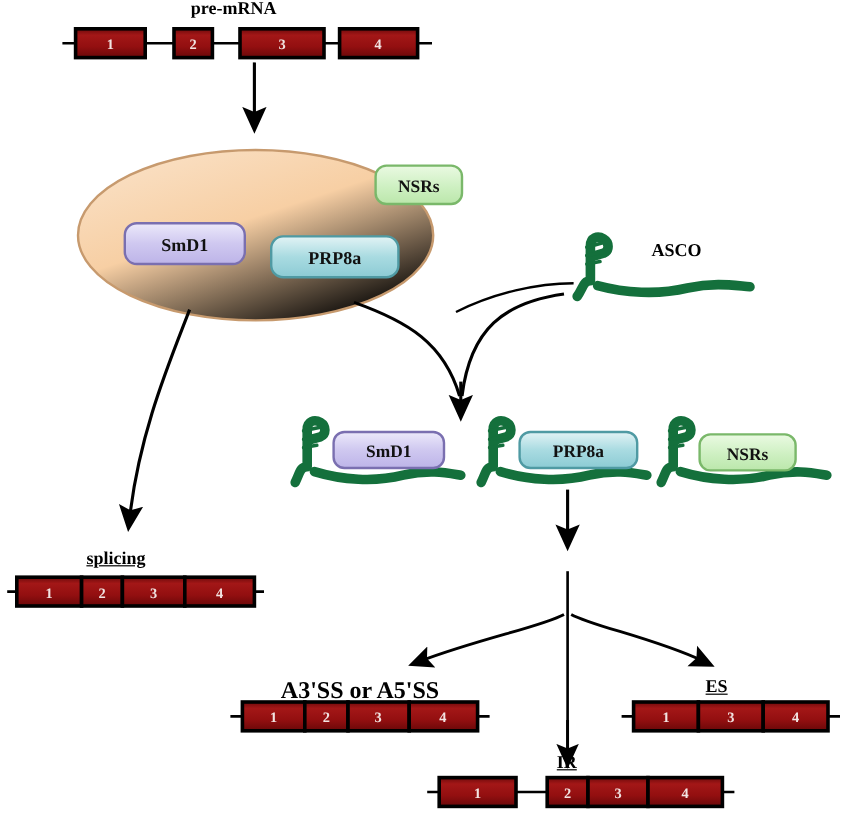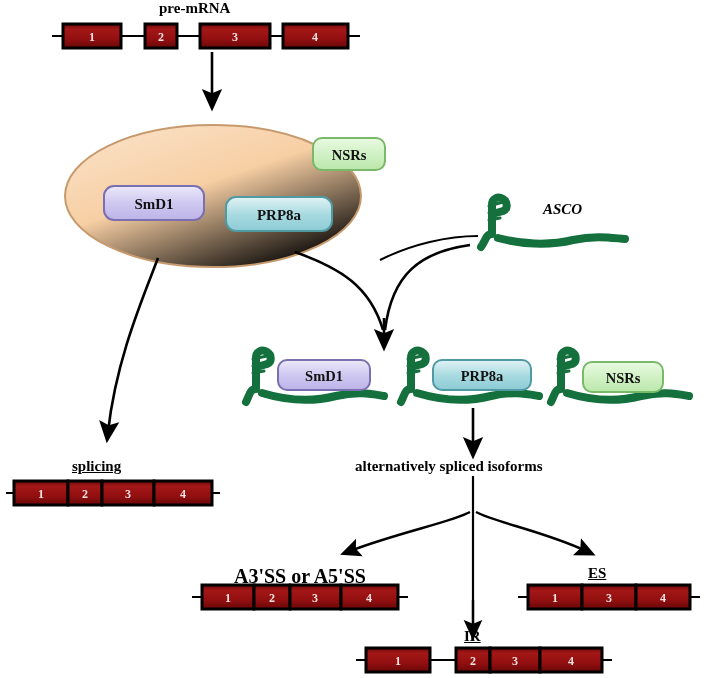--- a/index.html
+++ b/index.html
@@ -2,36 +2,35 @@
 <html><head>
 <meta charset="utf-8">
 <style>
   html,body{margin:0;padding:0;background:#ffffff;}
   body{width:709px;height:678px;position:relative;overflow:hidden;
        font-family:"Liberation Serif",serif;color:#000;}
   #stage{position:absolute;left:0;top:0;width:585px;height:678px;}
   .lbl{position:absolute;font-weight:bold;white-space:nowrap;}
   svg{position:absolute;left:0;top:0;width:709px;height:678px;overflow:visible;}
   .ttl{font-family:"Liberation Serif",serif;font-weight:bold;font-size:15px;}
-  .ital{font-style:italic;text-align:center;}
+  .ital{text-align:center;}
 </style>
 </head>
 <body>
 
 <div id="stage">
 
   <div class="lbl ttl" style="left:159px;top:0px;">pre-mRNA</div>
 
   <div class="lbl ttl" style="left:156px;top:143px;font-size:16px;">spliceosome</div>
 
   <div class="lbl ttl ital" style="left:543px;top:201px;font-size:15px;">ASCO</div>
 
   <div class="lbl ttl" style="left:72px;top:458px;font-size:15px;text-decoration:underline;">splicing</div>
 
-  <div class="lbl ttl" style="left:355px;top:458px;font-size:15px;">alternatively spliced isoforms</div>
 
   <div class="lbl ttl" style="left:234px;top:565px;font-size:20px;">A3'SS or A5'SS</div>
 
   <div class="lbl ttl" style="left:588px;top:565px;font-size:15px;text-decoration:underline;">ES</div>
 
   <div class="lbl ttl" style="left:464px;top:628px;font-size:15px;text-decoration:underline;">IR</div>
 
   <svg viewBox="0 0 709 678">
     <defs>
       <linearGradient id="gExon" x1="0" y1="0" x2="0" y2="1">

